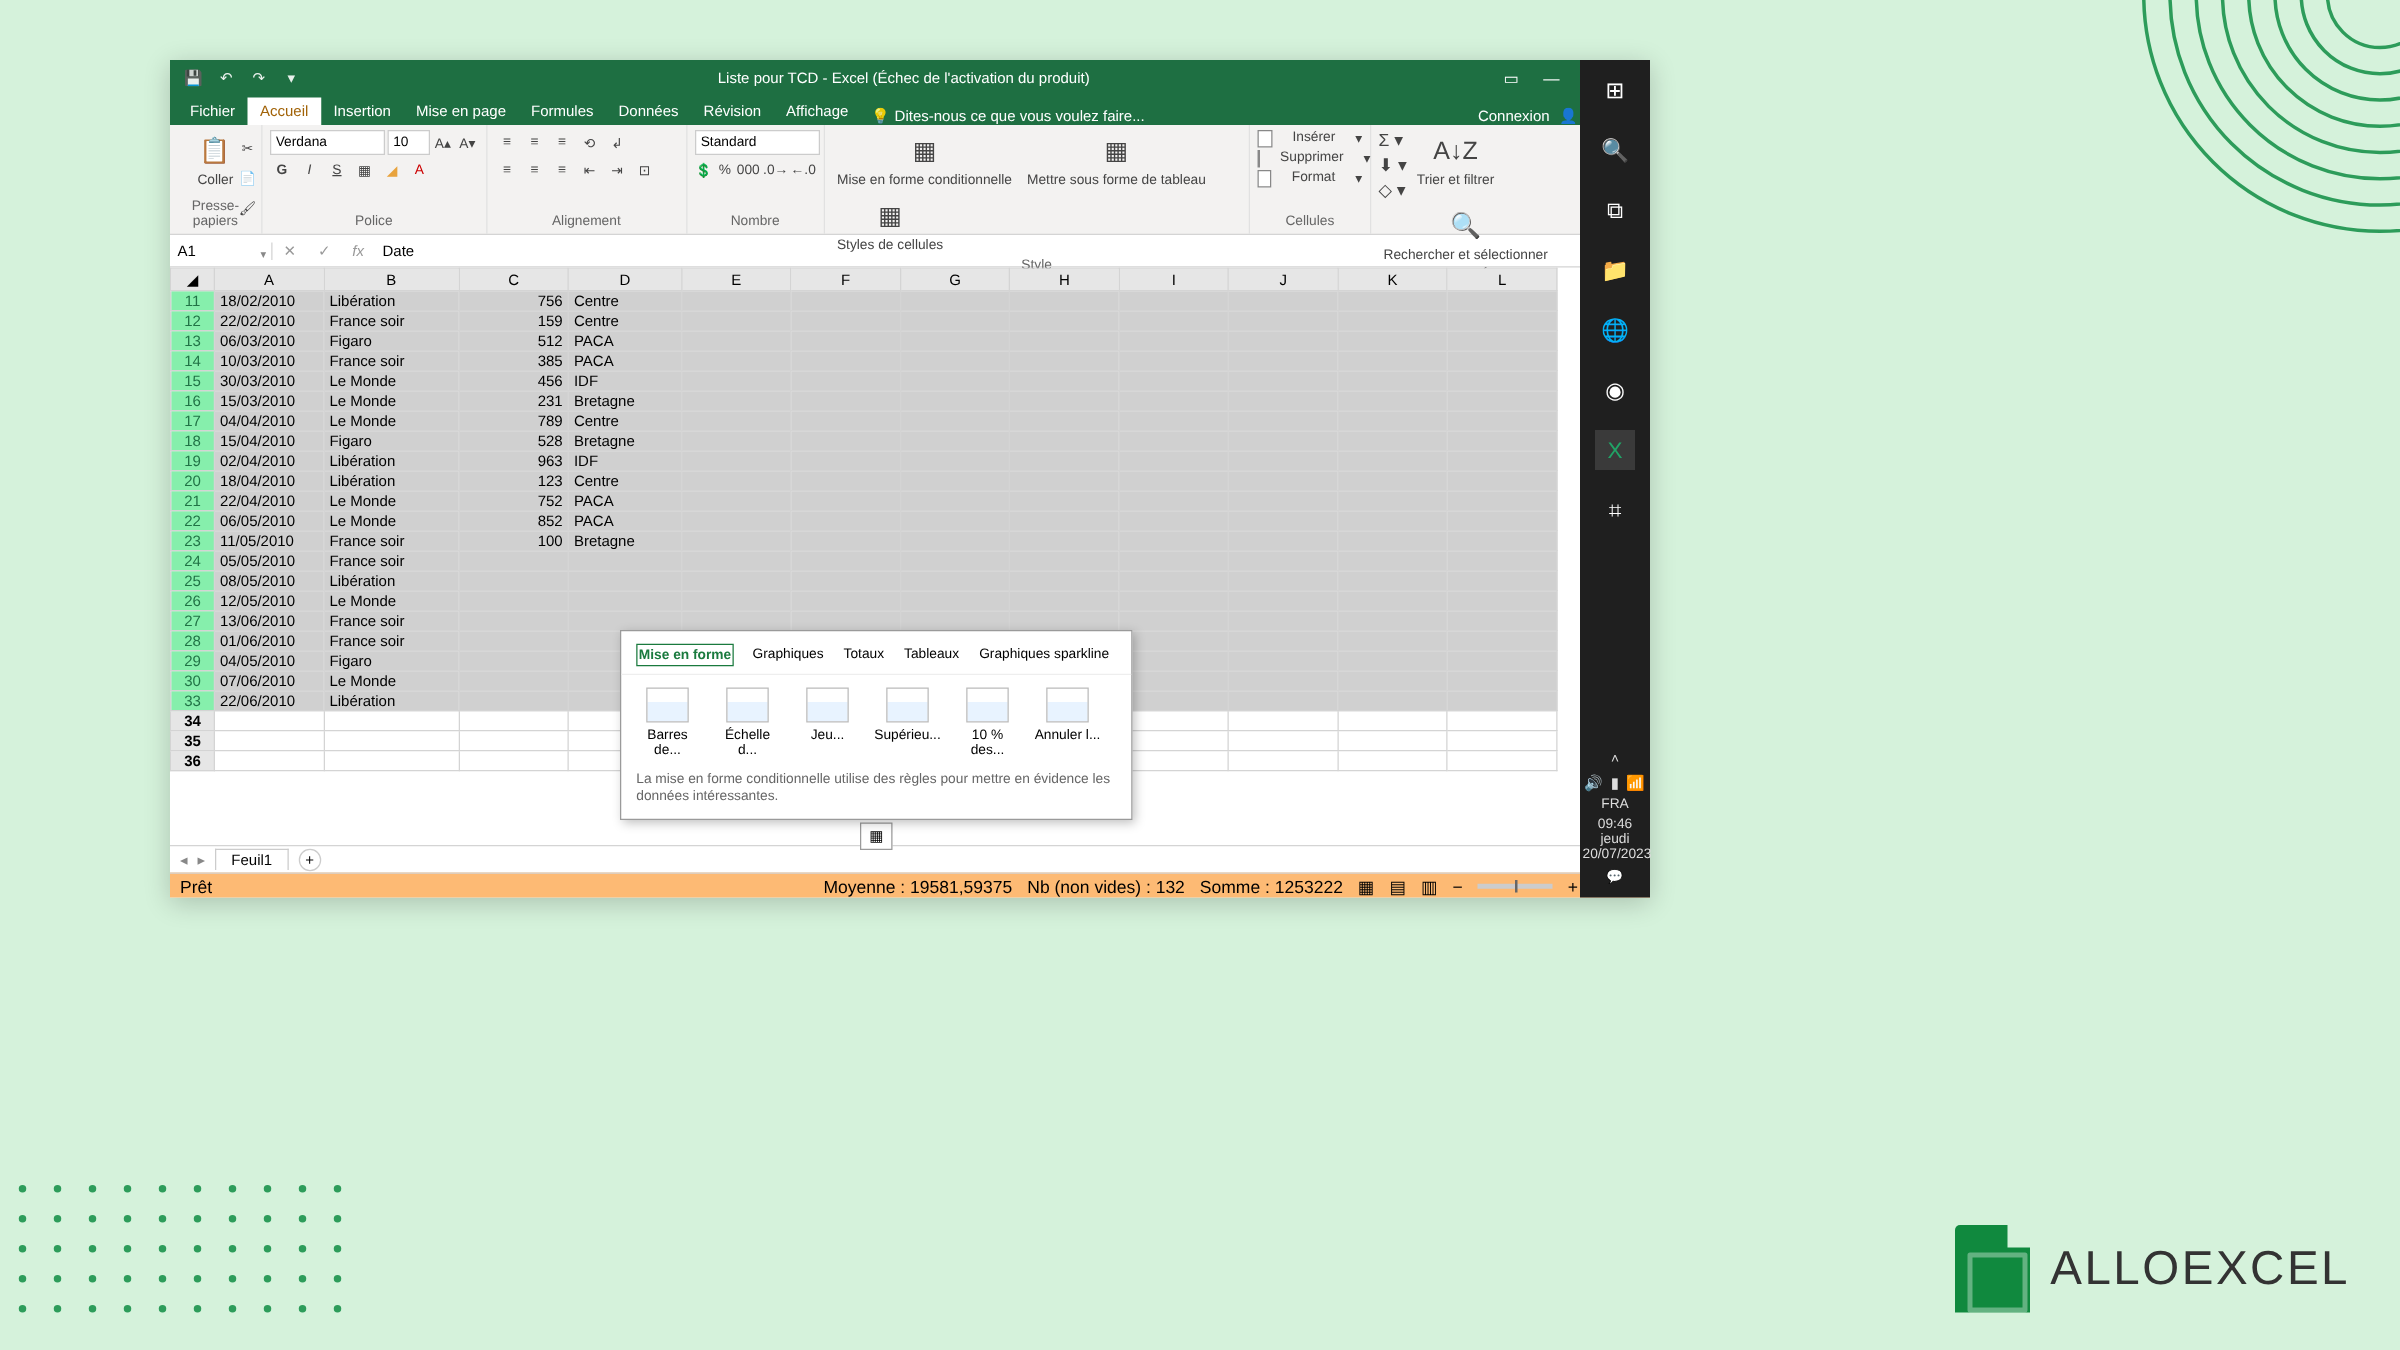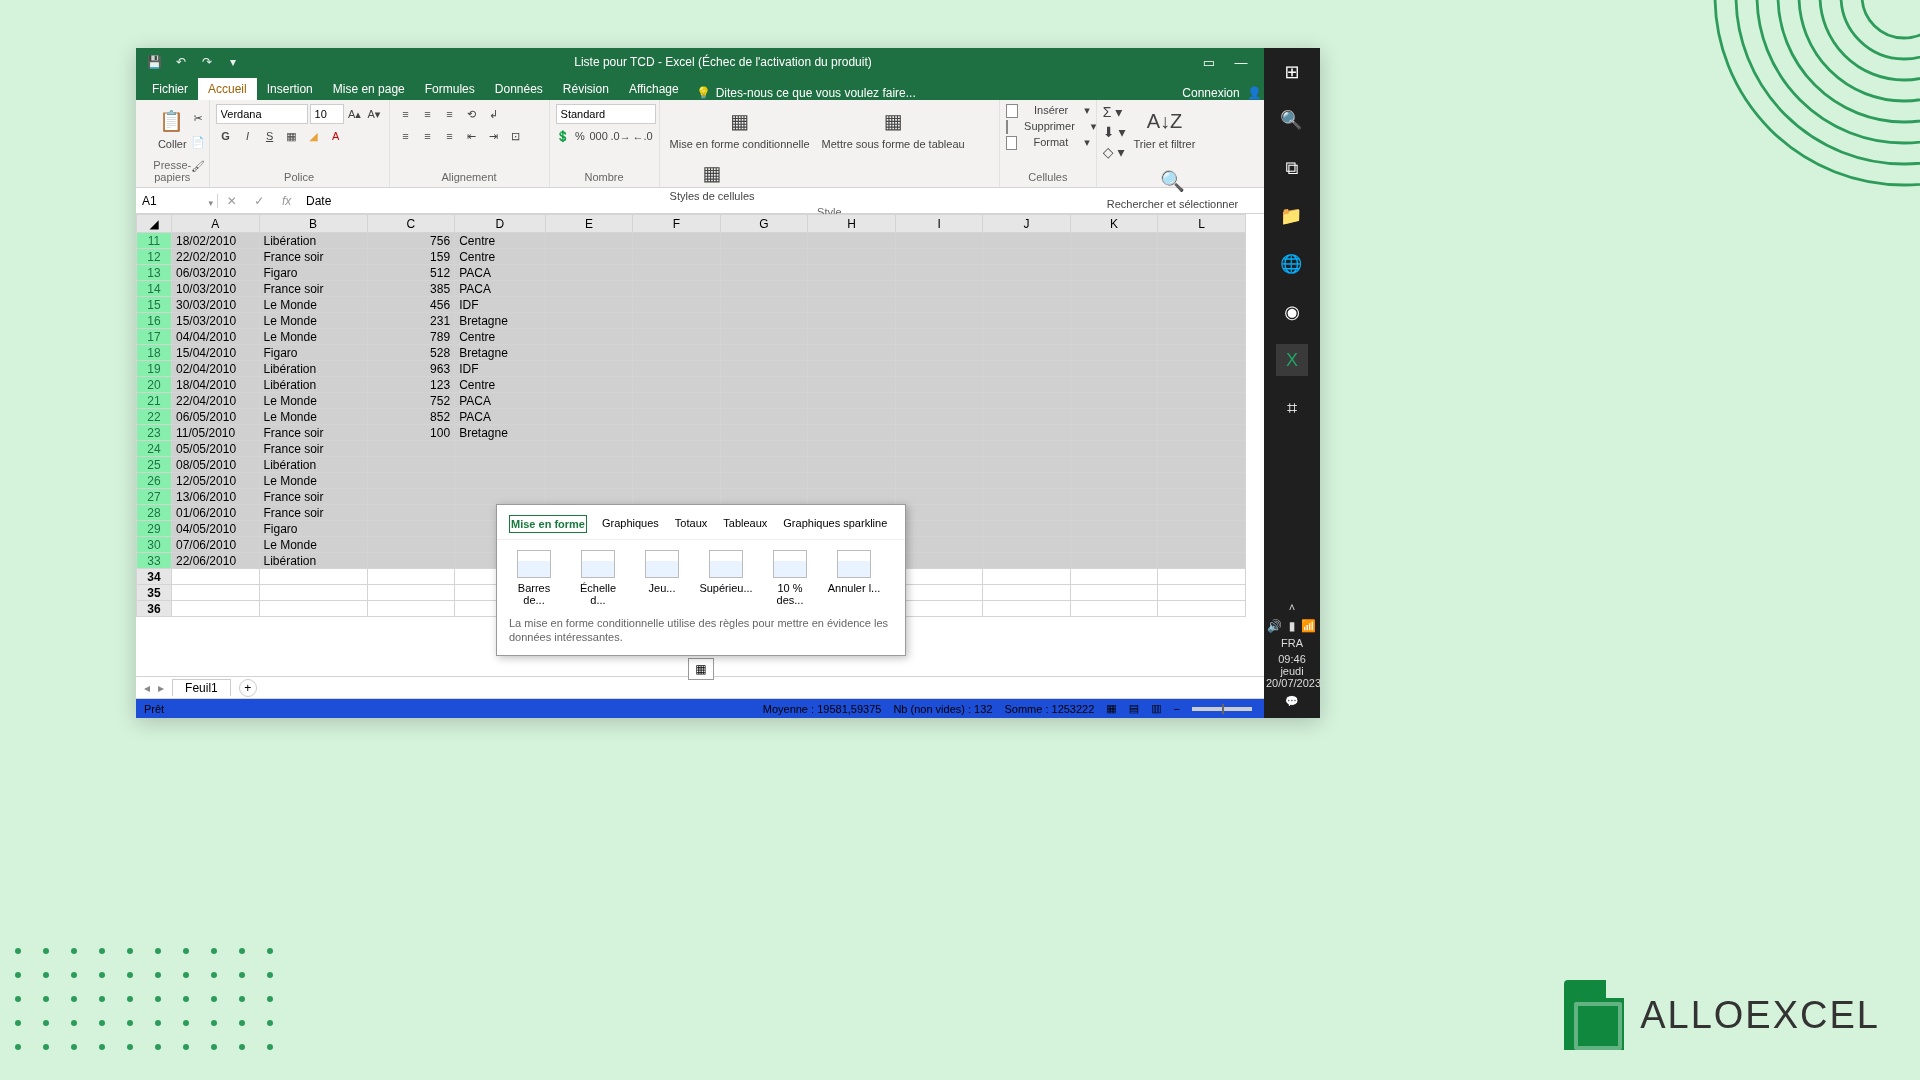--- a/index.html
+++ b/index.html
@@ -83,21 +83,21 @@
 .vscroll { position:absolute; right:0; top:18px; width:14px; bottom:0; background:#f3f2f1; }
 
 
 .sheettabs { height:22px; display:flex; align-items:center; border-top:1px solid #d4d4d4; font-size:12px; gap:8px; padding:0 8px; }
 .sheettabs .stab { padding:1px 12px; border:1px solid #ccc; border-bottom:none; background:#fff; }
 .sheettabs .add { width:18px; height:18px; border:1px solid #ccc; border-radius:50%; display:flex; align-items:center; justify-content:center; font-size:12px; }
 .sheettabs .nav { display:flex; gap:8px; color:#888; }
 .hscroll { flex:1; margin-left:auto; }
 
 
-.statusbar { height:20px; background:#1d4ed8; display:flex; align-items:center; font-size:11px; padding:0 8px; border-top:1px solid #d4d4d4; }
+.statusbar { height:20px; background:#fdba74; display:flex; align-items:center; font-size:14px; padding:0 8px; border-top:1px solid #d4d4d4; }
 .statusbar .right { margin-left:auto; display:flex; gap:12px; align-items:center; }
 
 
 .qa-popup { position:absolute; top: 456px; left: 360px; width:410px; background:#fff; border:1px solid #9a9a9a; box-shadow:2px 2px 8px rgba(0,0,0,.25); z-index:10; font-size:11px; }
 .qa-tabs { display:flex; gap:14px; padding:10px 12px 6px; border-bottom:1px solid #eee; }
 .qa-tabs span { padding:2px 1px; }
 .qa-tabs .qt-active { color:#1a7a3e; border:1px solid #1a7a3e; font-weight:600; }
 .qa-items { display:flex; gap:10px; padding:10px 10px 4px; }
 .qa-item { display:flex; flex-direction:column; align-items:center; width:54px; text-align:center; }
 .qa-item .qi-ico { width:34px; height:28px; border:1px solid #bbb; margin-bottom:4px; background:linear-gradient(#fff 40%,#e8f3ff 40%); }

